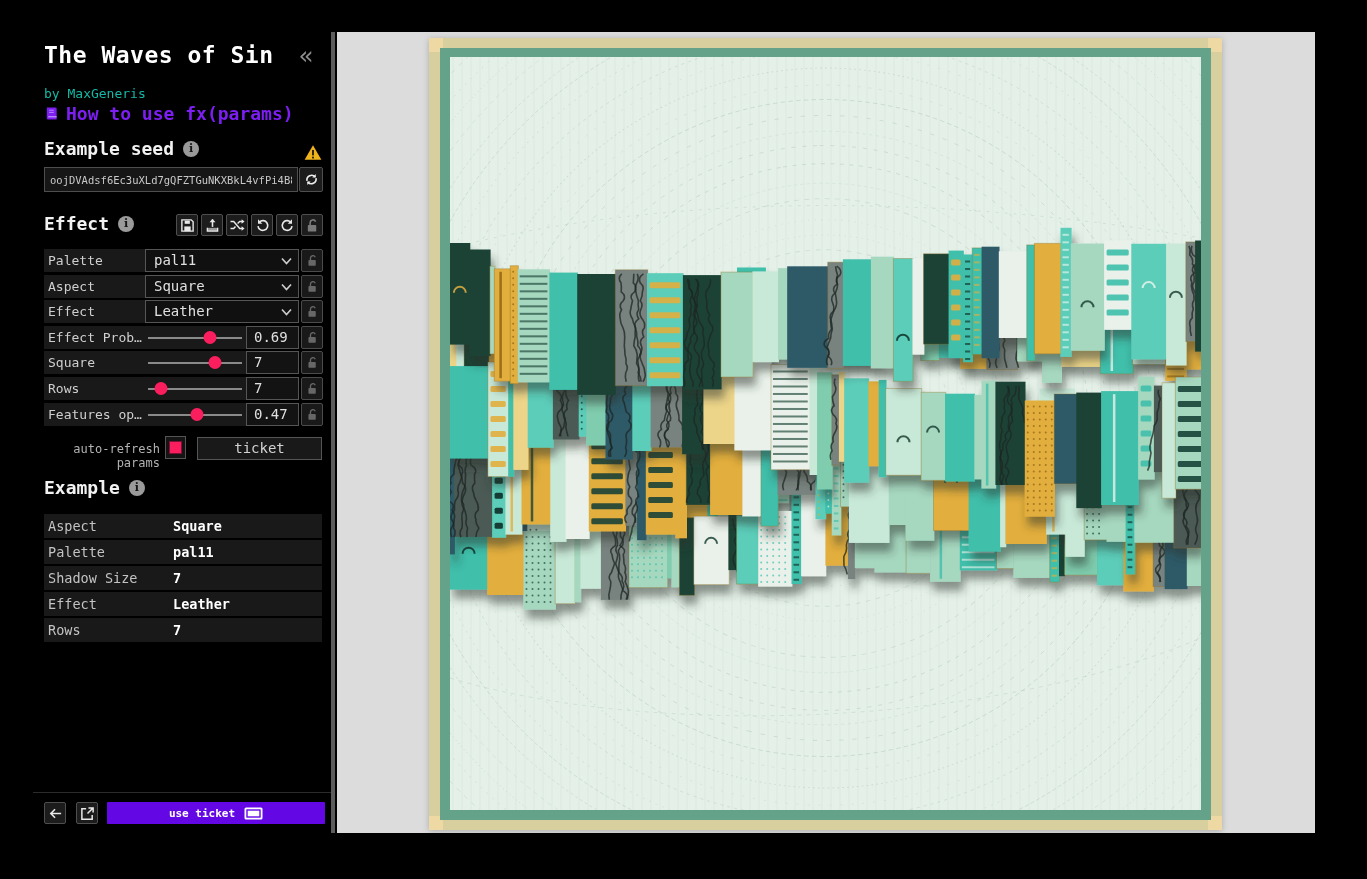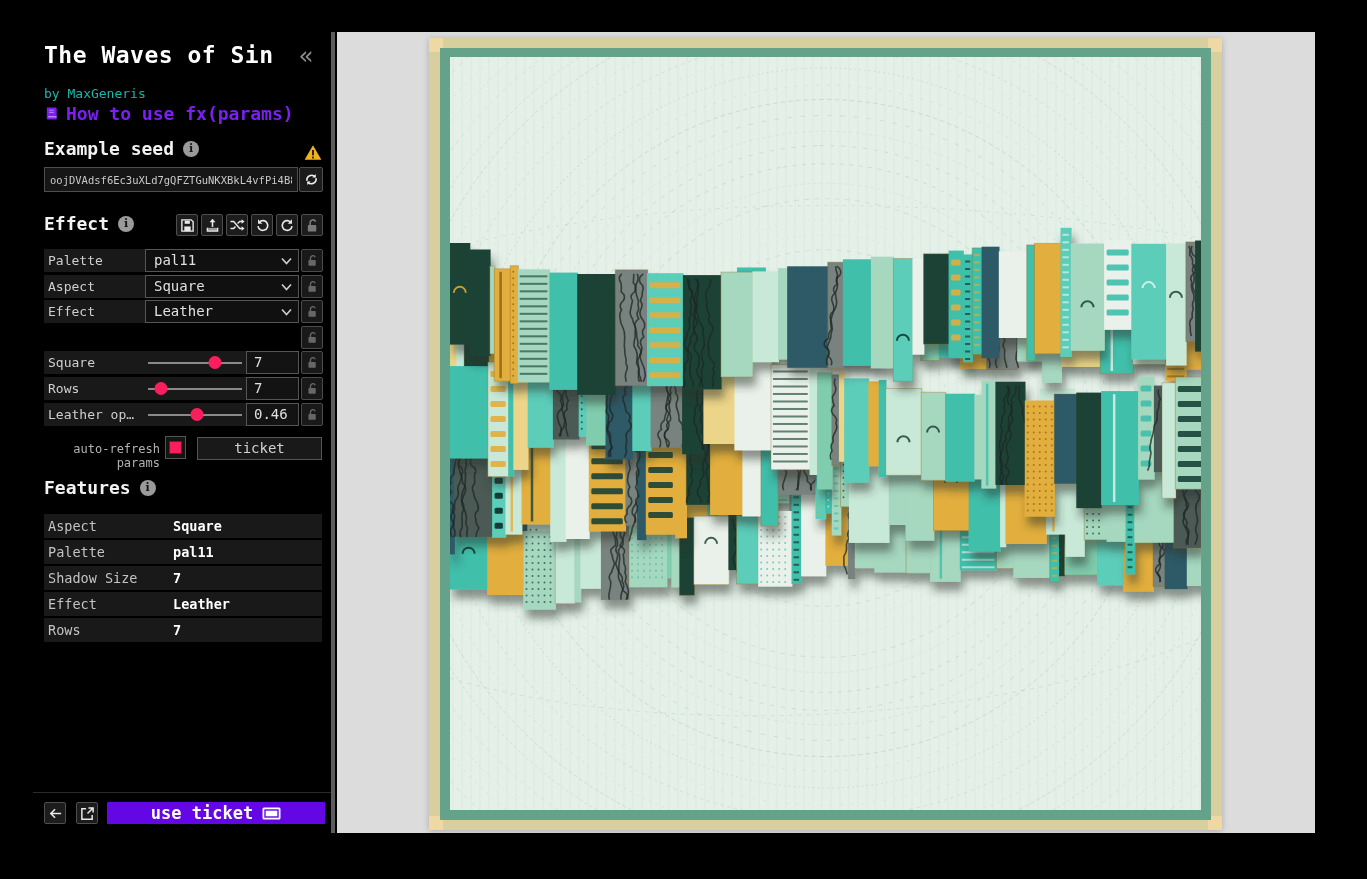--- a/index.html
+++ b/index.html
@@ -49,21 +49,21 @@
                  color:#d2d2d2; font-size:14px; text-align:center; line-height:21px; cursor:pointer; }
 
   .frow { left:44px; width:278px; height:24px; background:#191919; }
   .flabel { position:absolute; left:4px; line-height:24px; font-size:13.5px; color:#c3c3c3; }
   .fvalue { position:absolute; left:129px; line-height:24px; font-size:13.5px; font-weight:bold; color:#fff; }
 
   .footer-divider { left:33px; top:792px; width:300px; border-top:1px solid #2b2b2b; }
   .back-btn { left:44px; top:802px; width:22px; height:22px; }
   .ext-btn  { left:76px; top:802px; width:22px; height:22px; }
   .ticket-btn { left:107px; top:802px; width:218px; height:22px; background:#6407e5; border:none; border-radius:1px;
-                color:#fff; font-size:17px; font-weight:bold; font-family:inherit; display:flex; align-items:center;
+                color:#fff; font-size:11px; font-weight:bold; font-family:inherit; display:flex; align-items:center;
                 justify-content:center; gap:9px; cursor:pointer;text-align:center; }
 
   .scrollbar { left:331px; top:32px; width:4px; height:801px; background:#5c5c5c; }
 
   
   .canvas-area { position:absolute; left:337px; top:32px; width:978px; height:801px; background:#dcdcdc; }
   #art { position:absolute; left:92px; top:6px; filter:drop-shadow(0 1px 3px rgba(0,0,0,.22)); }
 </style>
 </head>
 <body>
@@ -190,20 +190,28 @@
         </svg>
     </div>
   </div>
   <div class="abs plock" style="top:300.2px;">
     <svg width="13" height="13" viewBox="0 0 16 16">
         <rect x="3" y="7.5" width="9" height="7" rx="1" fill="#676767"></rect>
         <path d="M5.5 7.5V5a3 3 0 0 1 5.8-1" fill="none" stroke="#676767" stroke-width="1.7"></path>
       </svg>
   </div>
 
+  <div class="abs prow" style="top:325.8px;">
+    <span class="plabel">Effect Prob…</span>
+    <div class="ptrack">
+        <div class="line"></div>
+        <div class="phandle" style="left: 66%;"></div>
+      </div>
+    <div class="pvalue">0.69</div>
+  </div>
   <div class="abs plock" style="top:325.8px;">
     <svg width="13" height="13" viewBox="0 0 16 16">
         <rect x="3" y="7.5" width="9" height="7" rx="1" fill="#676767"></rect>
         <path d="M5.5 7.5V5a3 3 0 0 1 5.8-1" fill="none" stroke="#676767" stroke-width="1.7"></path>
       </svg>
   </div>
 
   <div class="abs prow" style="top:351.4px;">
     <span class="plabel">Square</span>
     <div class="ptrack">
@@ -228,42 +236,42 @@
     <div class="pvalue">7</div>
   </div>
   <div class="abs plock" style="top:377px;">
     <svg width="13" height="13" viewBox="0 0 16 16">
         <rect x="3" y="7.5" width="9" height="7" rx="1" fill="#676767"></rect>
         <path d="M5.5 7.5V5a3 3 0 0 1 5.8-1" fill="none" stroke="#676767" stroke-width="1.7"></path>
       </svg>
   </div>
 
   <div class="abs prow" style="top:402.6px;">
-    <span class="plabel">Leather op…</span>
+    <span class="plabel">Features op…</span>
     <div class="ptrack">
         <div class="line"></div>
         <div class="phandle" style="left: 52%;"></div>
       </div>
-    <div class="pvalue">0.46</div>
+    <div class="pvalue">0.47</div>
   </div>
   <div class="abs plock" style="top:402.6px;">
     <svg width="13" height="13" viewBox="0 0 16 16">
         <rect x="3" y="7.5" width="9" height="7" rx="1" fill="#676767"></rect>
         <path d="M5.5 7.5V5a3 3 0 0 1 5.8-1" fill="none" stroke="#676767" stroke-width="1.7"></path>
       </svg>
   </div>
 
   <div class="abs autoref-label">auto-refresh params</div>
   <div class="abs checkbox">
       <div class="checkfill"></div>
     </div>
   <div class="abs refresh-btn">ticket</div>
 
   <div class="abs h2" style="left:44px; top:477px;">
-    <span>Features</span>
+    <span>Example</span>
     <span class="info">i</span>
   </div>
 
   <div class="abs frow" style="top:514px;">
     <span class="flabel">Aspect</span>
     <span class="fvalue">Square</span>
   </div>
   <div class="abs frow" style="top:540px;">
     <span class="flabel">Palette</span>
     <span class="fvalue">pal11</span>

